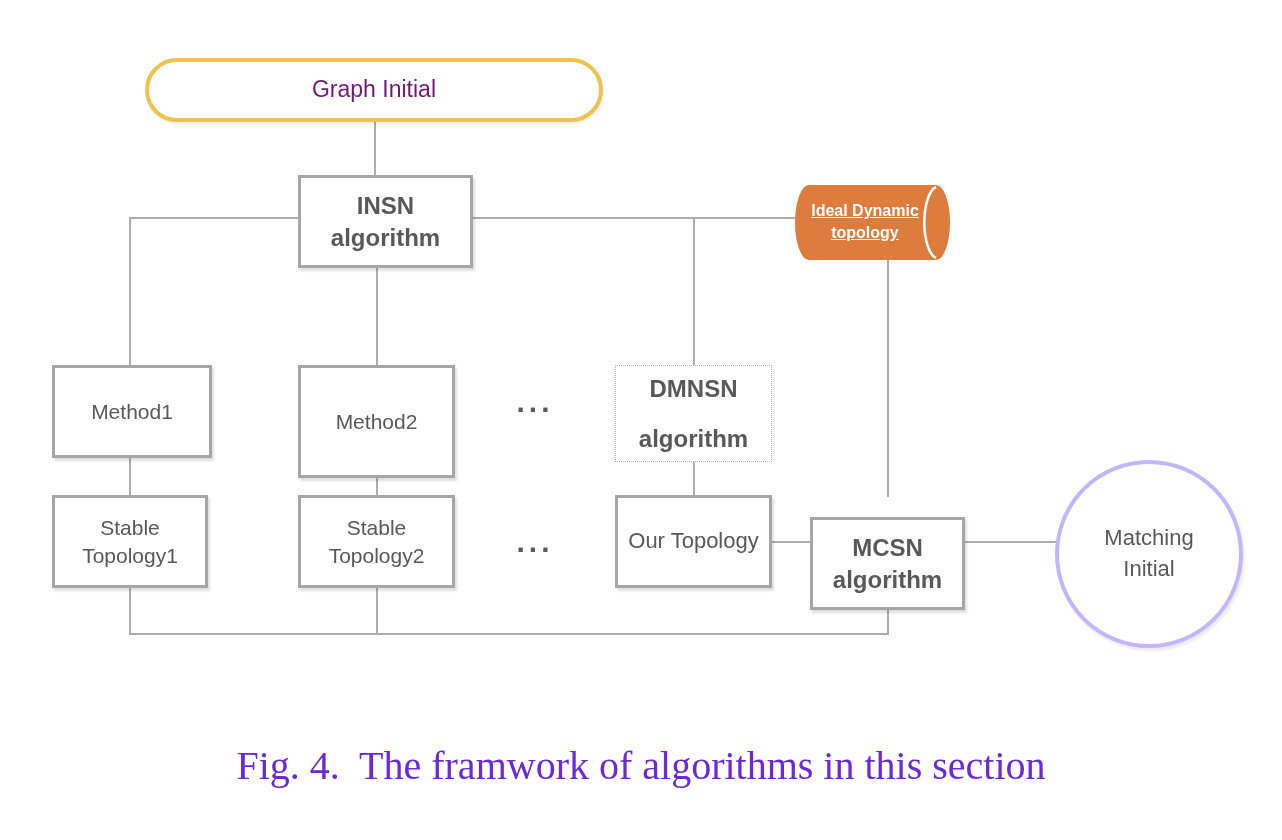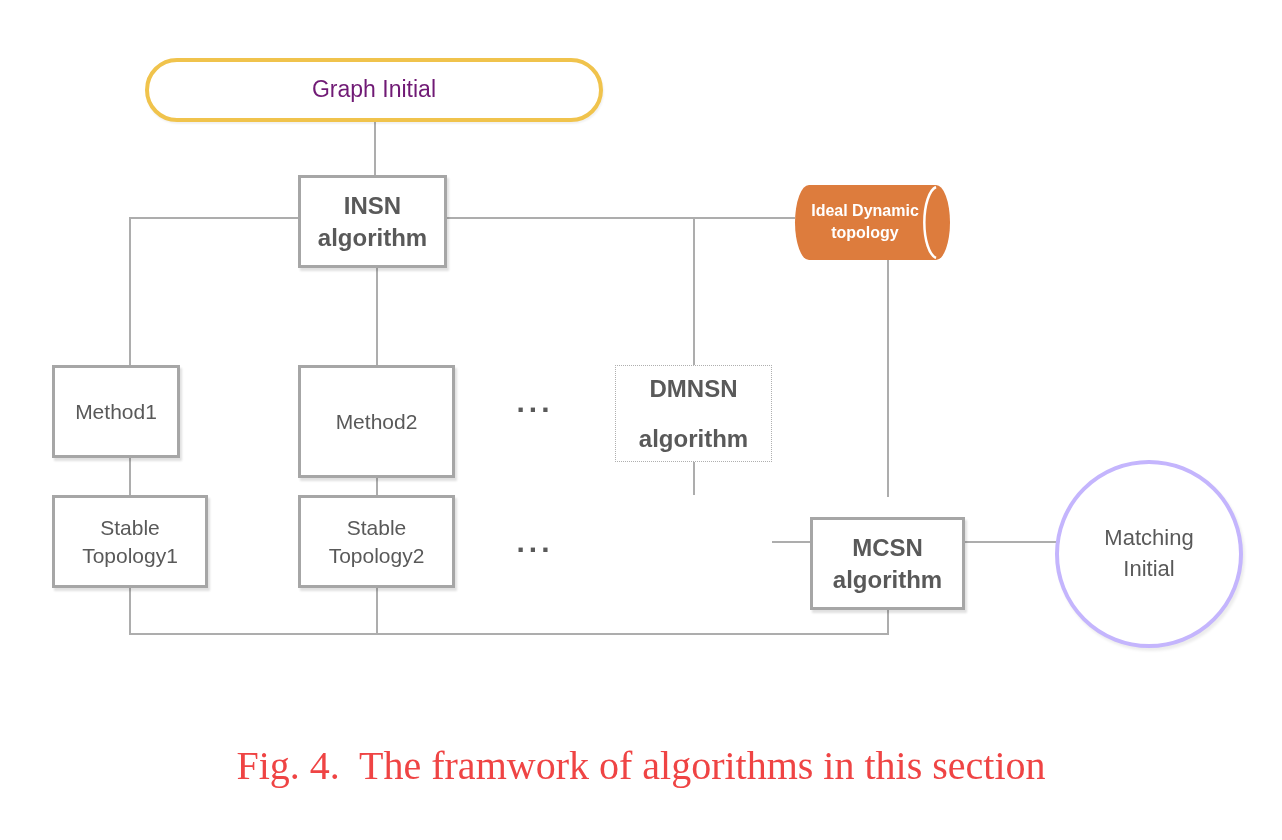--- a/index.html
+++ b/index.html
@@ -35,22 +35,22 @@
     border-radius: 34px;
     color: #701a75;
     font-size: 23px;
     box-shadow: 1px 2px 2px rgba(0,0,0,0.06);
   }
   .gbox {
     border: 3px solid #A6A6A6;
     box-shadow: 2px 3px 2px rgba(0,0,0,0.12);
   }
   .bold { font-weight: bold; }
-  .box-insn   { left: 298px; top: 175px; width: 149px; height: 93px; font-size: 24px; }
-  .box-m1     { left: 52px;  top: 365px; width: 128px; height: 93px; font-size: 21px; }
+  .box-insn   { left: 298px; top: 175px; width: 175px; height: 93px; font-size: 24px; }
+  .box-m1     { left: 52px;  top: 365px; width: 160px; height: 93px; font-size: 21px; }
   .box-m2     { left: 298px; top: 365px; width: 157px; height: 113px; font-size: 21px; text-align: center; }
   .box-dmnsn  {
     left: 615px; top: 365px; width: 157px; height: 97px; font-size: 24px;
     border: 1px dotted #AFAFAF;
     gap: 18px;
   }
   .box-st1    { left: 52px;  top: 495px; width: 156px; height: 93px; font-size: 21px; }
   .box-st2    { left: 298px; top: 495px; width: 157px; height: 93px; font-size: 21px; }
   .box-ourtop { left: 615px; top: 495px; width: 157px; height: 93px; font-size: 22px; }
   .box-mcsn   { left: 810px; top: 517px; width: 155px; height: 93px; font-size: 24px; }
@@ -82,29 +82,30 @@
     display: flex;
     flex-direction: column;
     align-items: center;
     justify-content: center;
     text-align: center;
     color: #ffffff;
     font-size: 16px;
     font-weight: 600;
     line-height: 1.35;
     background: transparent;
+    text-decoration: underline;
   }
   .caption {
     position: absolute;
     z-index: 1;
     left: 0; right: 0; top: 742px;
     text-align: center;
     font-family: "Liberation Serif", serif;
     font-size: 40px;
-    color: #ef4444;
+    color: #6d28d9;
     white-space: pre-wrap;
   }
 </style>
 </head>
 <body>
 
 <div class="stage">
 
   <svg class="layer-svg" width="1282" height="840" viewBox="0 0 1282 840">
     <g stroke="#ADADAD" stroke-width="2" fill="none">
@@ -162,20 +163,23 @@
     <span>Topology1</span>
   </div>
 
   <div class="node gbox box-st2">
     <span>Stable</span>
     <span>Topology2</span>
   </div>
 
   <div class="ellipsis ellipsis-2">...</div>
 
+  <div class="node gbox box-ourtop">
+    <span>Our Topology</span>
+  </div>
 
   <div class="node gbox bold box-mcsn">
     <span>MCSN</span>
     <span>algorithm</span>
   </div>
 
   <div class="node circle">
     <span>Matching</span>
     <span>Initial</span>
   </div>

